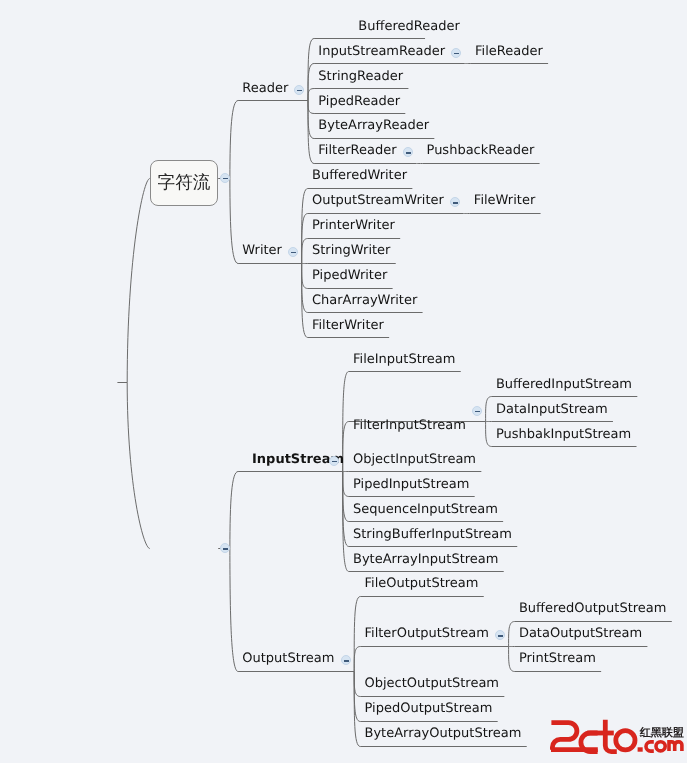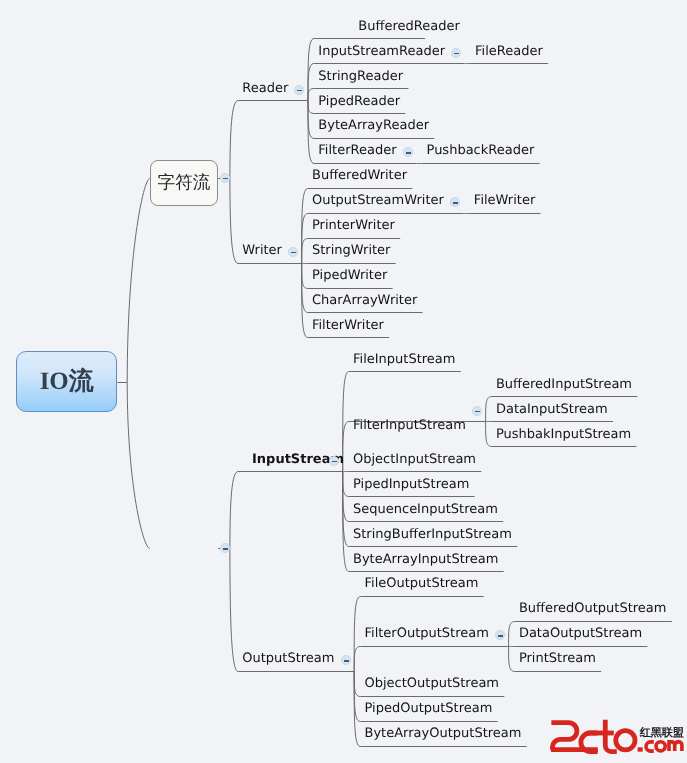--- a/index.html
+++ b/index.html
@@ -199,14 +199,13 @@
     <div class="node" style="left: 364.5px; top: 626.35px;">FilterOutputStream</div>
     <div class="toggle" style="left: 494.89px; top: 630.25px;">
       <i></i>
     </div>
     <div class="node" style="left: 518.89px; top: 601.4px;">BufferedOutputStream</div>
     <div class="node" style="left: 518.89px; top: 626.35px;">DataOutputStream</div>
     <div class="node" style="left: 518.89px; top: 651.3px;">PrintStream</div>
     <div class="node" style="left: 364.5px; top: 676.25px;">ObjectOutputStream</div>
     <div class="node" style="left: 364.5px; top: 701.2px;">PipedOutputStream</div>
     <div class="node" style="left: 364.5px; top: 726.15px;">ByteArrayOutputStream</div>
-    <div class="rootnode" style="left: 16.1px; top: 350.6px; width: 101.3px; height: 61.9px;">IO流</div>
   </div>
 
 </body></html>

